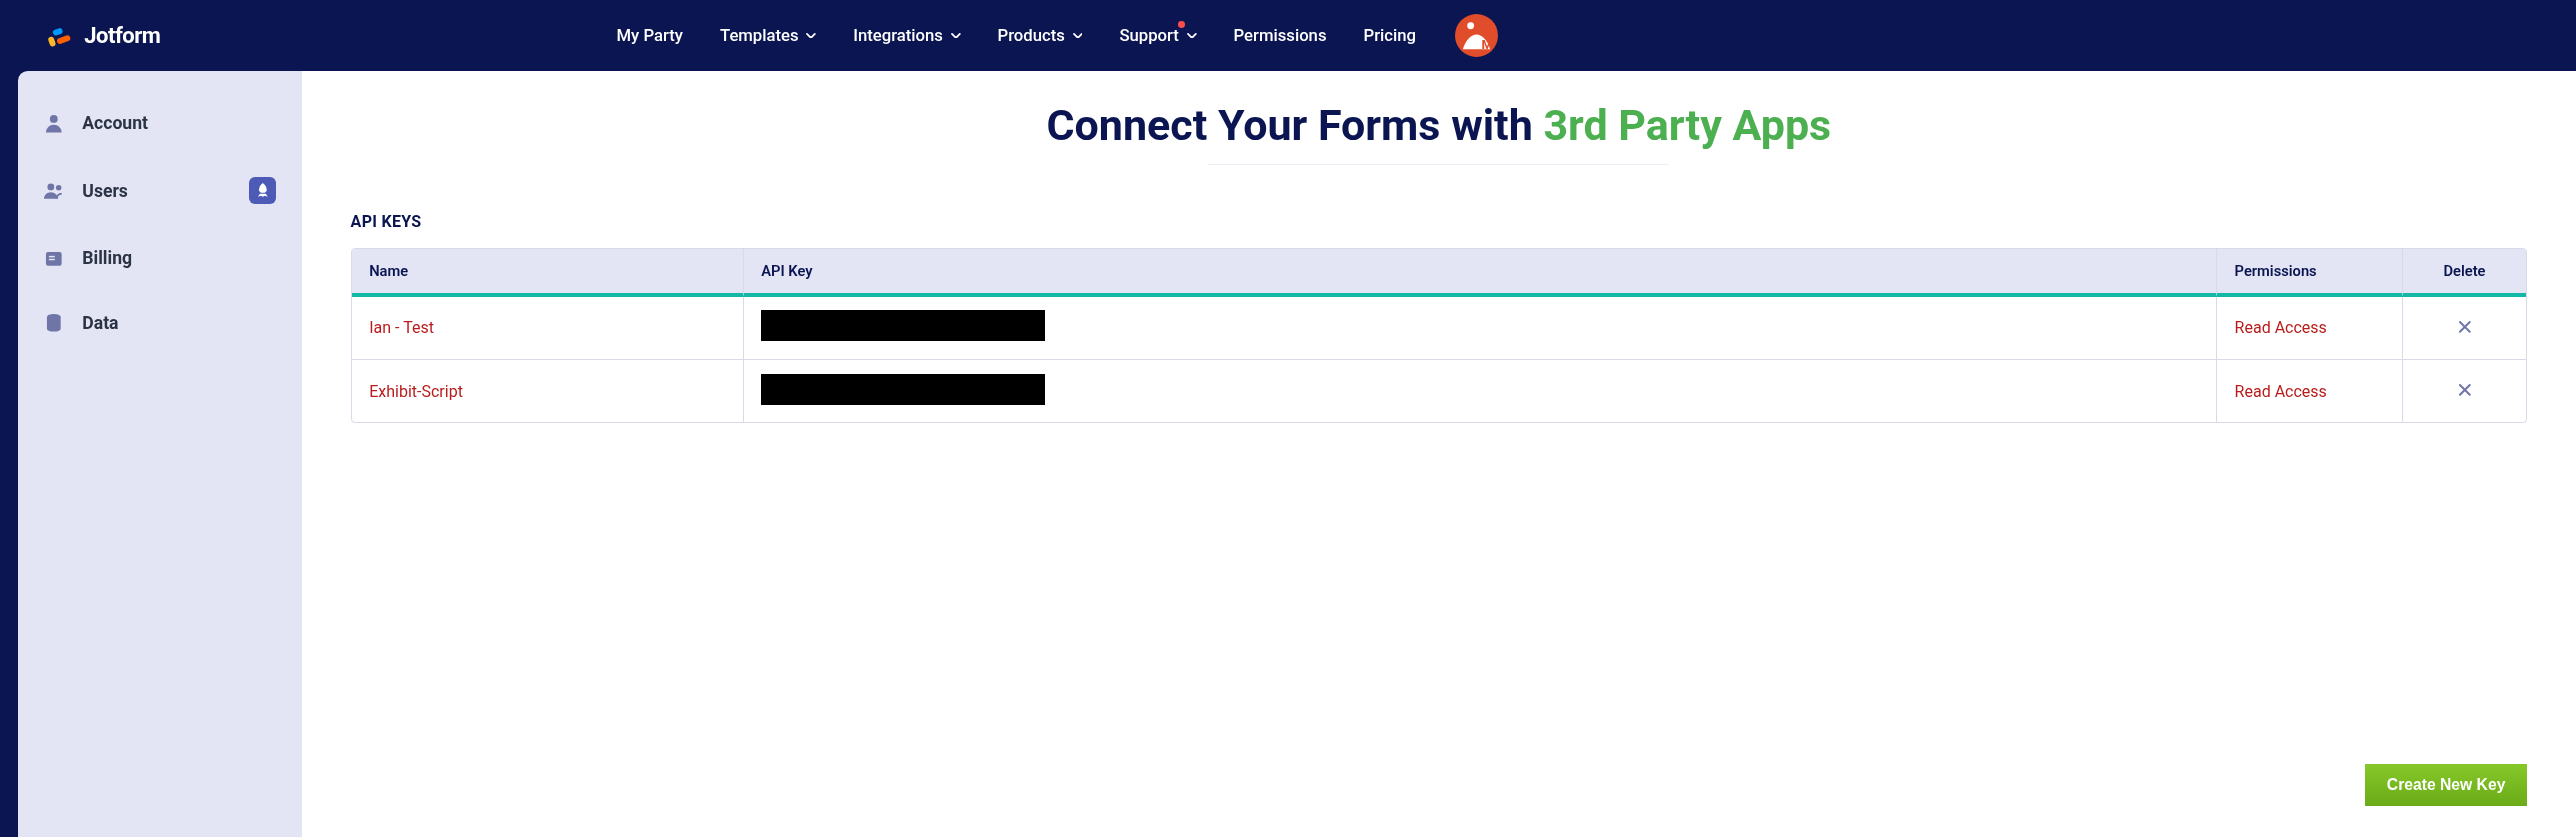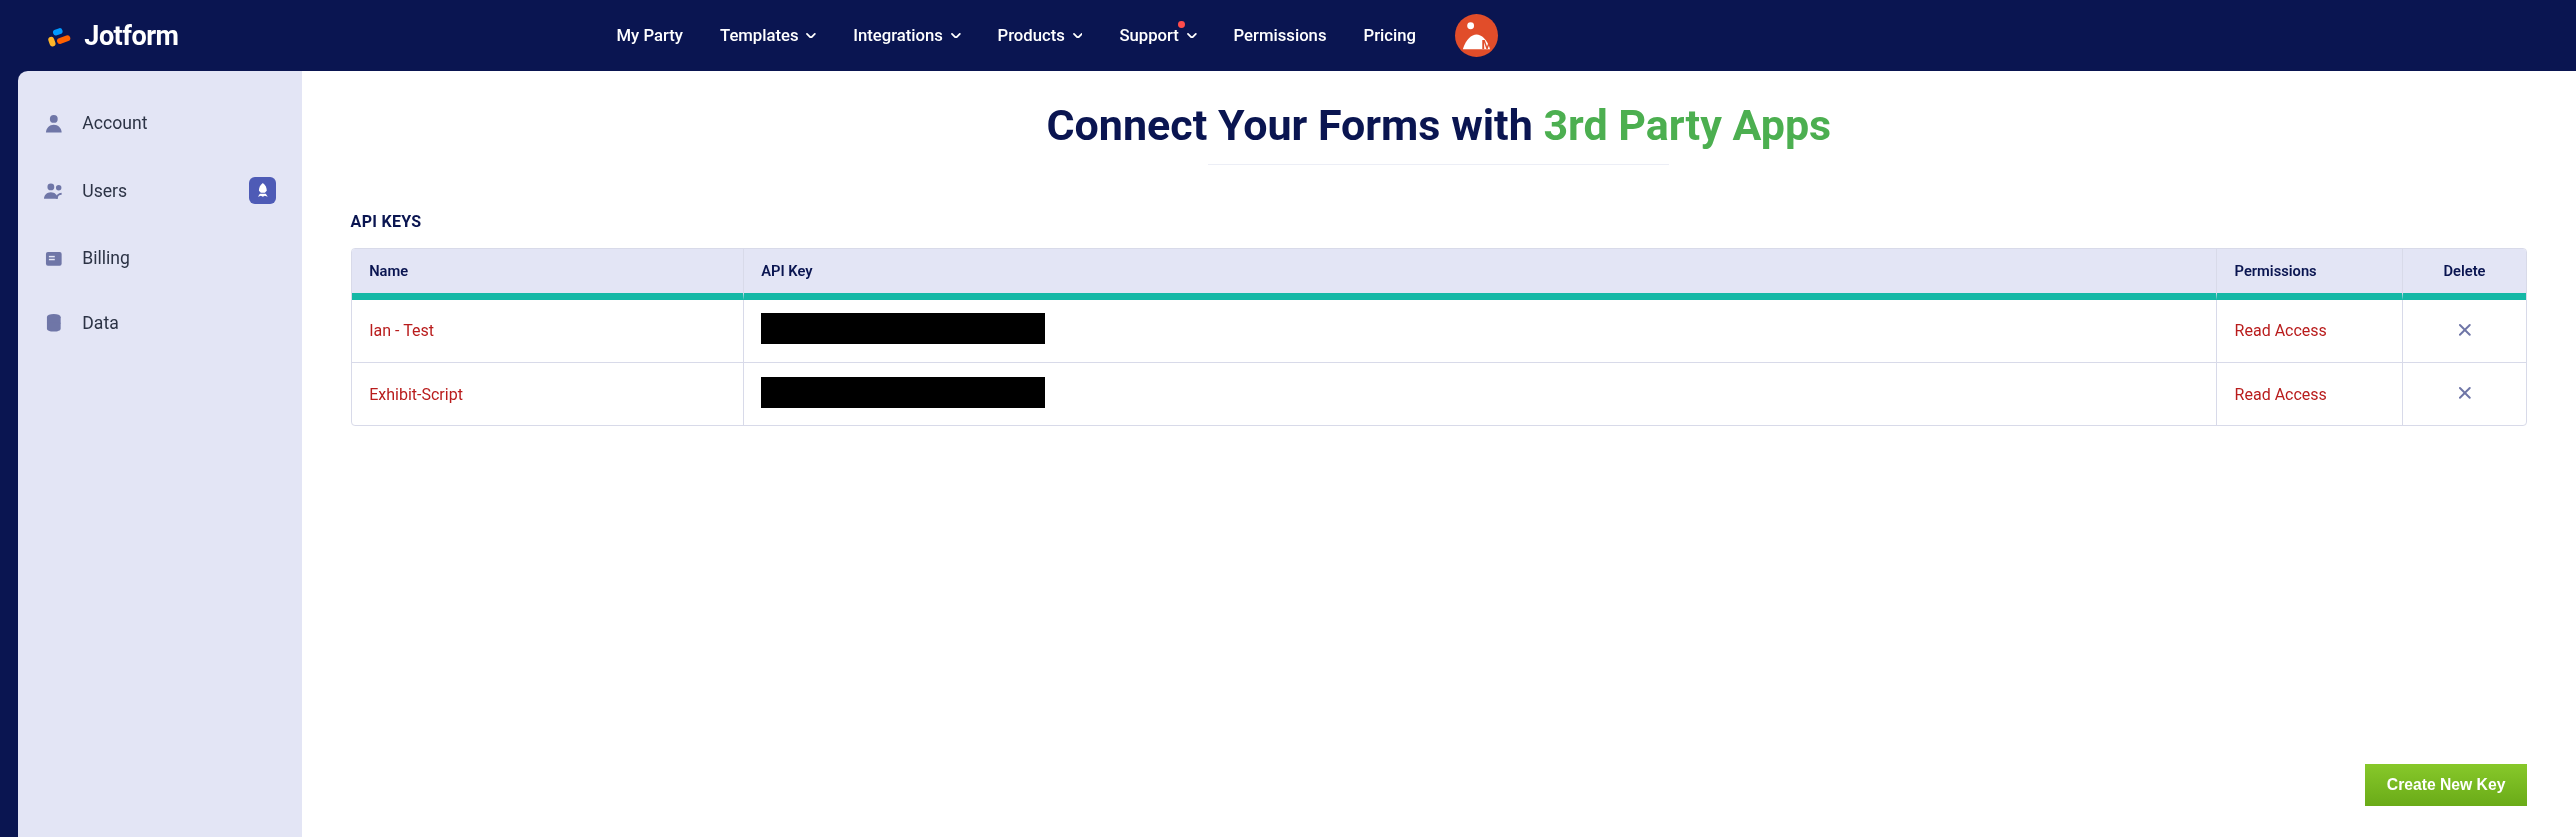--- a/index.html
+++ b/index.html
@@ -22,21 +22,21 @@
   align-items: center;
   gap: 11.8px;
   cursor: pointer;
 }
 .logo-mark {
   display: flex;
   align-items: center;
 }
 .logo-text {
   color: #fff;
-  font-size: 27px;
+  font-size: 22px;
   font-weight: 700;
   letter-spacing: -0.5px;
 }
 .nav-items {
   display: flex;
   align-items: center;
   gap: 37px;
   margin-left: auto;
   margin-right: 39px;
 }
@@ -91,21 +91,21 @@
   border-top-left-radius: 9.8px;
   padding-top: 19.6px;
 }
 .sidebar-item {
   display: flex;
   align-items: center;
   gap: 17.6px;
   padding: 21.6px 25.5px;
   color: #2c3345;
   font-size: 17.6px;
-  font-weight: 400;
+  font-weight: 700;
   cursor: pointer;
 }
 .sidebar-item .icn {
   width: 21.6px;
   height: 21.6px;
   color: #6f76a7;
   display: flex;
   align-items: center;
   justify-content: center;
 }
@@ -154,21 +154,21 @@
   border-spacing: 0;
   overflow: hidden;
 }
 .keys-table th {
   background: #e3e5f5;
   color: #0a1551;
   font-size: 14.7px;
   font-weight: 600;
   text-align: left;
   padding: 12.7px 17.6px;
-  border-bottom: 7px solid #14b8a6;
+  border-bottom: 4px solid #14b8a6;
 }
 .keys-table th.center { text-align: center; }
 .keys-table td {
   padding: 13.7px 17.6px;
   font-size: 16px;
   color: #b91c1c;
   border-bottom: 1px solid #d8dae9;
   vertical-align: middle;
 }
 .keys-table tr:last-child td { border-bottom: none; }

